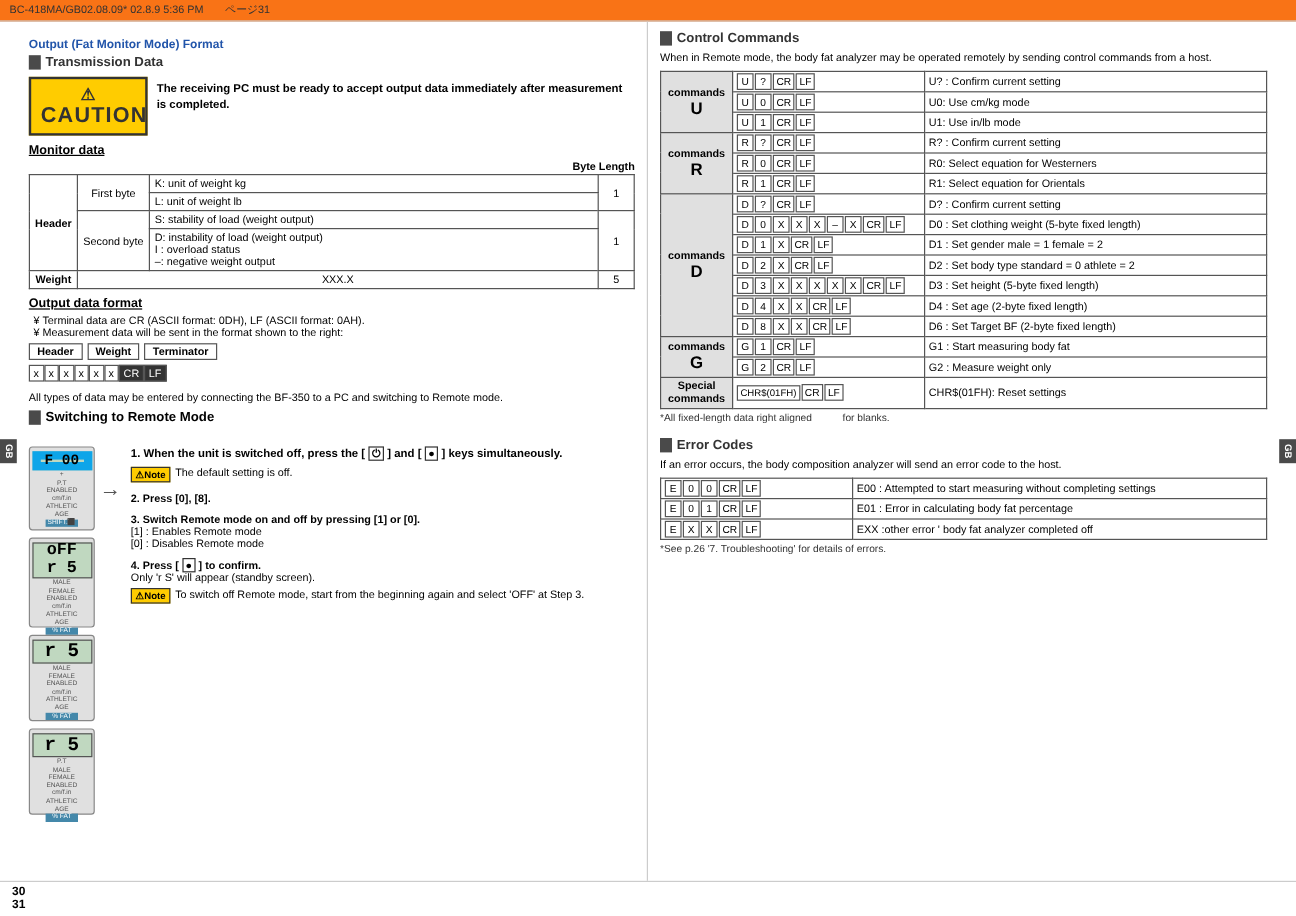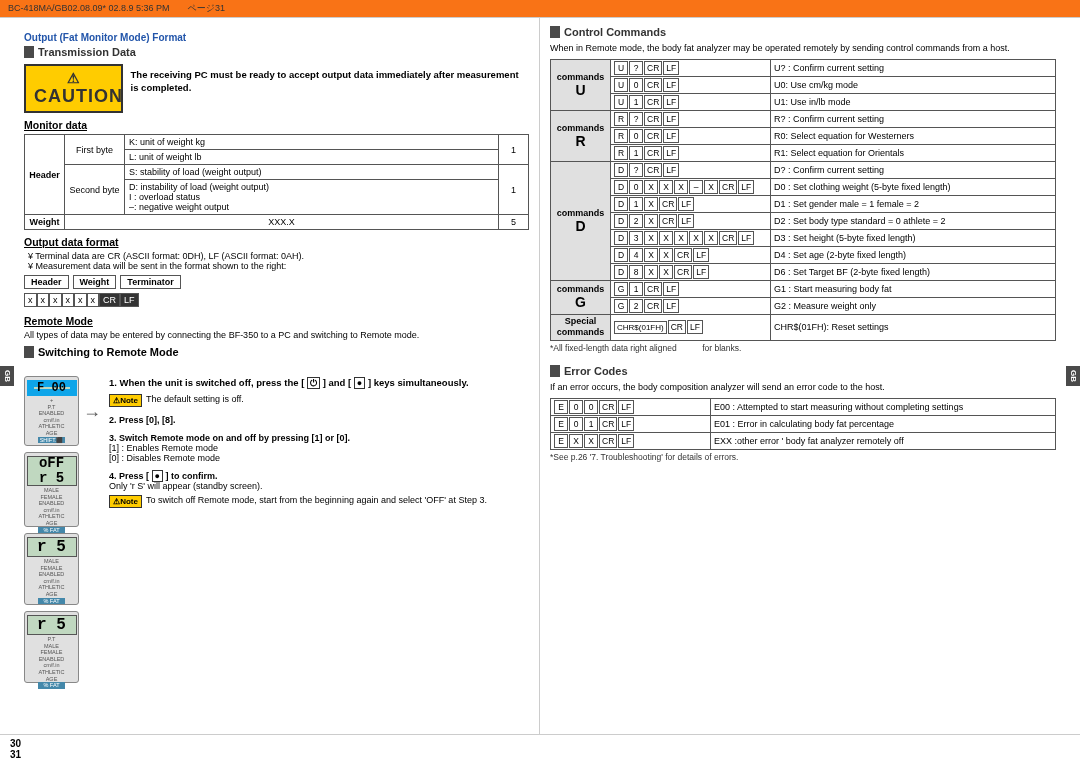--- a/index.html
+++ b/index.html
@@ -310,20 +310,23 @@
       <div class="caution-box">
         <div class="caution-icon">
           <div class="triangle">⚠</div>
           <div style="font-size:18px; font-weight:bold; letter-spacing:1px;">CAUTION</div>
         </div>
         <div class="caution-text">The receiving PC must be ready to accept output data immediately after measurement is completed.</div>
       </div>
 
       <div class="subsection-title">Monitor data</div>
 
+      <div class="byte-length-header">
+        <span>Byte Length</span>
+      </div>
 
       <table class="output-table">
         <tbody>
             <tr>
           <td rowspan="4" style="text-align:center; font-weight:bold; width:40px;">Header</td>
           <td rowspan="2" style="text-align:center; width:60px;">First byte</td>
           <td>K:  unit of weight  kg</td>
           <td rowspan="2" style="text-align:center; width:30px;">1</td>
         </tr>
         <tr>
@@ -369,21 +372,20 @@
             <span class="term-cell">x</span>
             <span class="term-cell">x</span>
             <span class="term-cell">x</span>
             <span class="term-cell highlight">CR</span>
             <span class="term-cell highlight">LF</span>
           </div>
         </div>
       </div>
 
       <div class="remote-mode-section">
-        <div class="subsection-title">Remote Mode</div>
         <div class="remote-mode-text">All types of data may be entered by connecting the BF-350 to a PC and switching to Remote mode.</div>
       </div>
 
       <div class="switching-section">
         <div class="switching-title">
           <span>Switching to Remote Mode</span>
         </div>
 
         <div class="device-steps">
 
@@ -755,21 +757,21 @@
           <tr>
             <td>
               <div class="codes-group">
                 <span class="code-cell">E</span>
                     <span class="code-cell">X</span>
                     <span class="code-cell">X</span>
                     <span class="code-cell">CR</span>
                     <span class="code-cell">LF</span>
               </div>
             </td>
-            <td>EXX :other error ' body fat analyzer remotely off</td>
+            <td>EXX :other error ' body fat analyzer completed off</td>
           </tr>
         </tbody>
           </table>
         <div class="footnote">*See p.26 '7. Troubleshooting' for details of errors.</div>
       </div>
     </div>
   </div>
 </div>
 
 <div class="page-footer">

